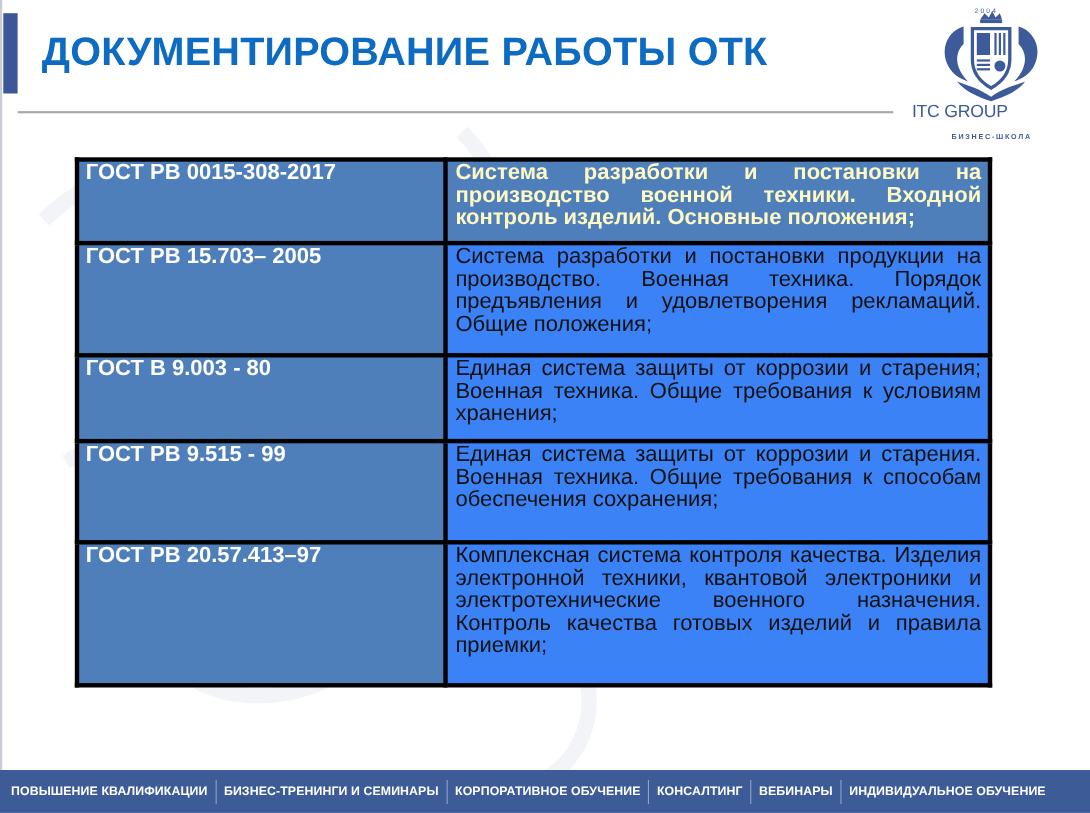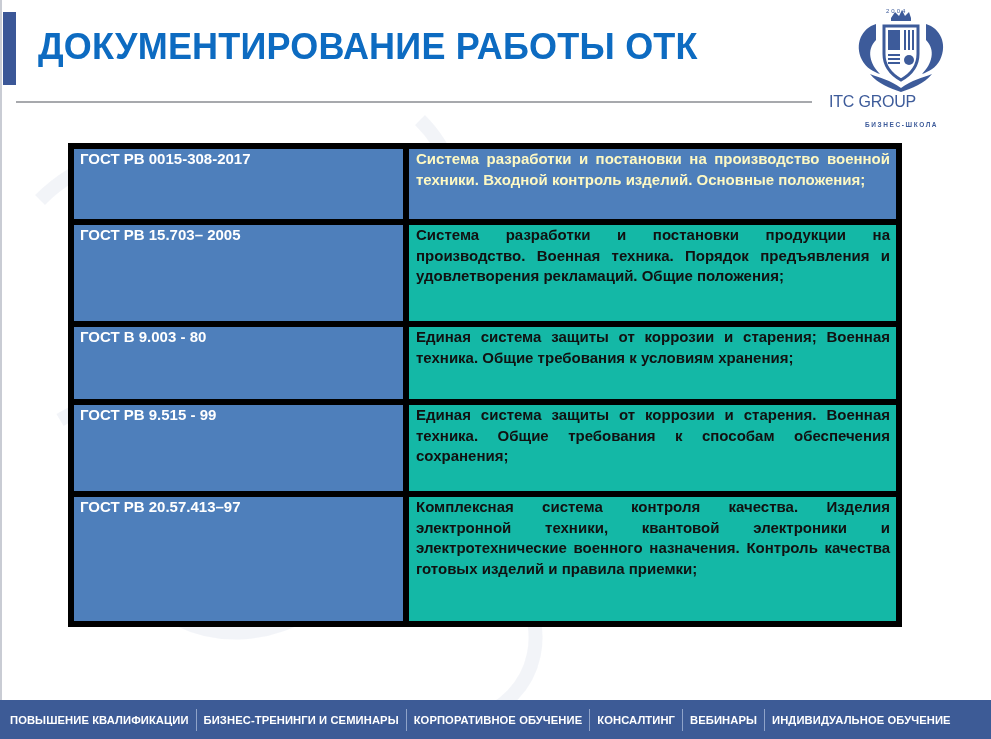--- a/index.html
+++ b/index.html
@@ -38,28 +38,28 @@
   .logo-sub {
     position: absolute; left: 39px; top: 117px; font-size: 6.5px; color: #3d5b9a; letter-spacing: 1.6px;
     font-weight: bold; white-space: nowrap;
   }
 
   table.gost {
     position: absolute; left: 68px; top: 143px; width: 834px;
     border-collapse: collapse; table-layout: fixed;
   }
   table.gost td {
-    vertical-align: top; border: 6px solid #000000; font-size: 15px; line-height: 20.5px;
+    vertical-align: top; border: 4px solid #000000; font-size: 20px; line-height: 20.5px;
   }
   td.code {
     width: 335px; background: #4e7fbb; color: #ffffff; font-weight: bold;
     padding: 0 6px;
   }
   td.desc {
-    background: #14b8a6; color: #111111; text-align: justify; padding: 0 6px 0 7px; font-weight: bold;
+    background: #3b82f6; color: #111111; text-align: justify; padding: 0 6px 0 7px;
   }
   tr.head td.desc { background: #4e7fbb; color: #fef9c3; font-weight: bold; }
 
   .footer {
     position: absolute; left: 0; top: 700px; width: 991px; height: 39px; background: #3d5b96;
     display: flex; align-items: center; padding-left: 10px;
   }
   .footer-item {
     color: #ffffff; font-weight: bold; font-size: 11.2px; white-space: nowrap; letter-spacing: 0.1px;
   }

